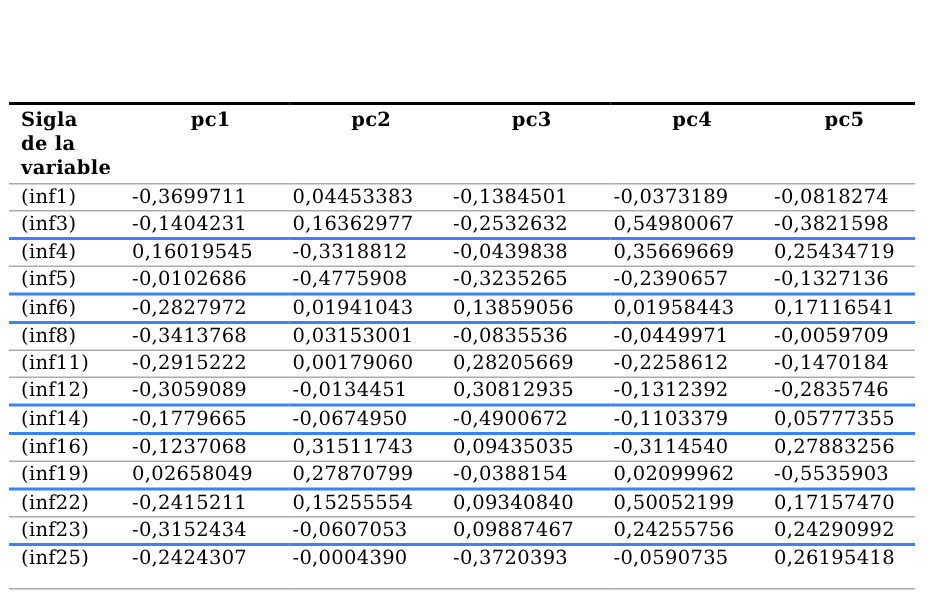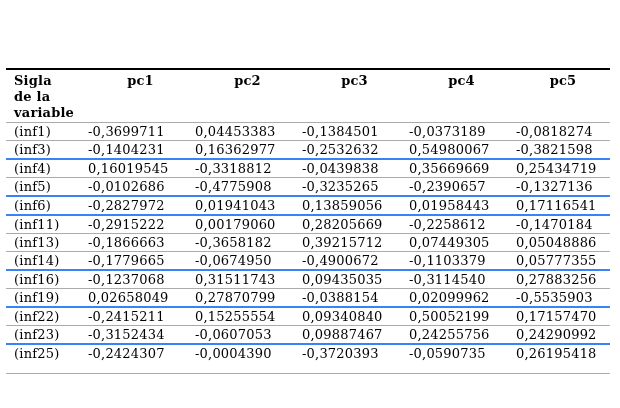--- a/index.html
+++ b/index.html
@@ -126,34 +126,42 @@
         </tr>
         <tr class="rule-black">
           <td class="label">(inf6)</td>
           <td class="num">-0,2827972</td>
           <td class="num">0,01941043</td>
           <td class="num">0,13859056</td>
           <td class="num">0,01958443</td>
           <td class="num">0,17116541</td>
         </tr>
         <tr class="rule-gray">
+          <td class="label">(inf8)</td>
+          <td class="num">-0,3413768</td>
+          <td class="num">0,03153001</td>
+          <td class="num">-0,0835536</td>
+          <td class="num">-0,0449971</td>
+          <td class="num">-0,0059709</td>
+        </tr>
+        <tr class="rule-gray">
           <td class="label">(inf11)</td>
           <td class="num">-0,2915222</td>
           <td class="num">0,00179060</td>
           <td class="num">0,28205669</td>
           <td class="num">-0,2258612</td>
           <td class="num">-0,1470184</td>
         </tr>
-        <tr class="rule-gray">
-          <td class="label">(inf13)</td>
-          <td class="num">-0,1866663</td>
-          <td class="num">-0,3658182</td>
-          <td class="num">0,39215712</td>
-          <td class="num">0,07449305</td>
-          <td class="num">0,05048886</td>
+        <tr class="rule-black">
+          <td class="label">(inf12)</td>
+          <td class="num">-0,3059089</td>
+          <td class="num">-0,0134451</td>
+          <td class="num">0,30812935</td>
+          <td class="num">-0,1312392</td>
+          <td class="num">-0,2835746</td>
         </tr>
         <tr class="rule-black">
           <td class="label">(inf14)</td>
           <td class="num">-0,1779665</td>
           <td class="num">-0,0674950</td>
           <td class="num">-0,4900672</td>
           <td class="num">-0,1103379</td>
           <td class="num">0,05777355</td>
         </tr>
         <tr class="rule-gray">

